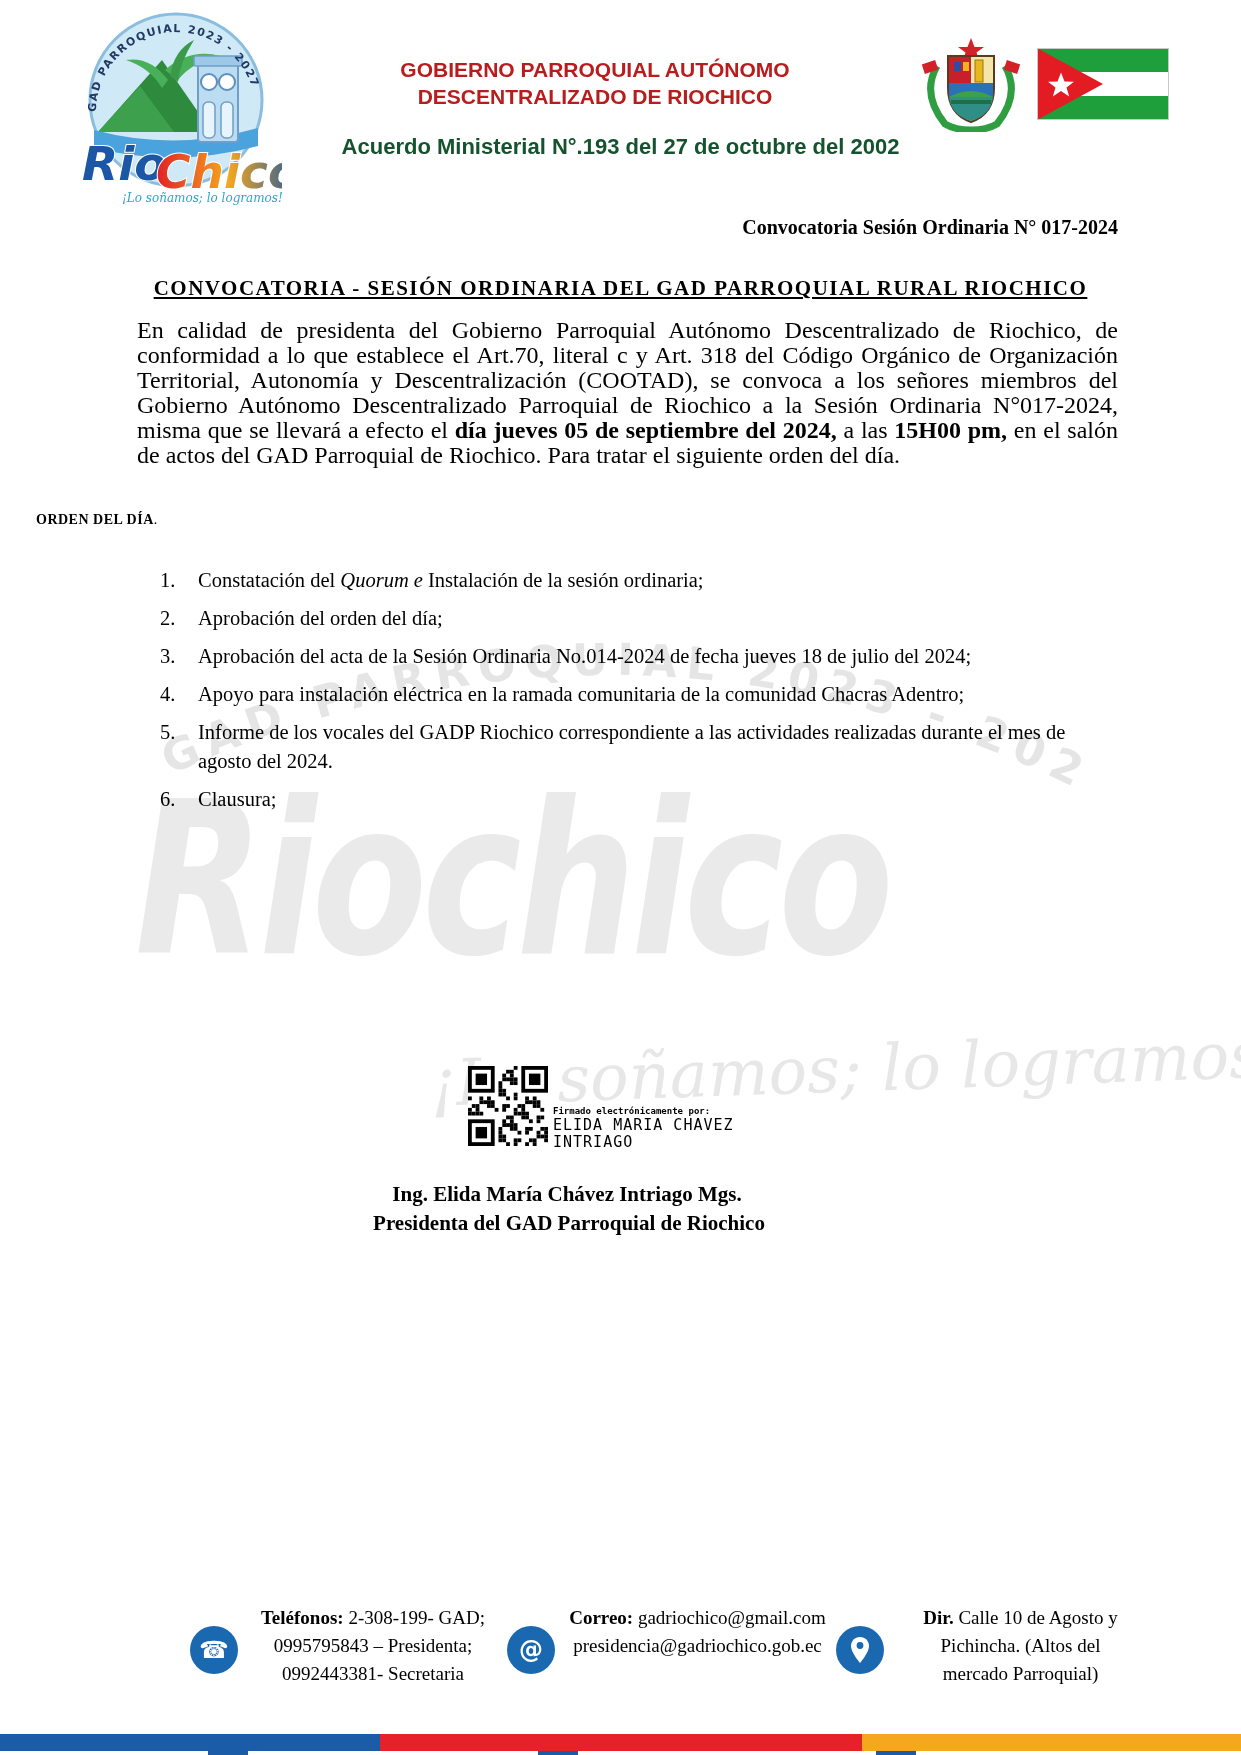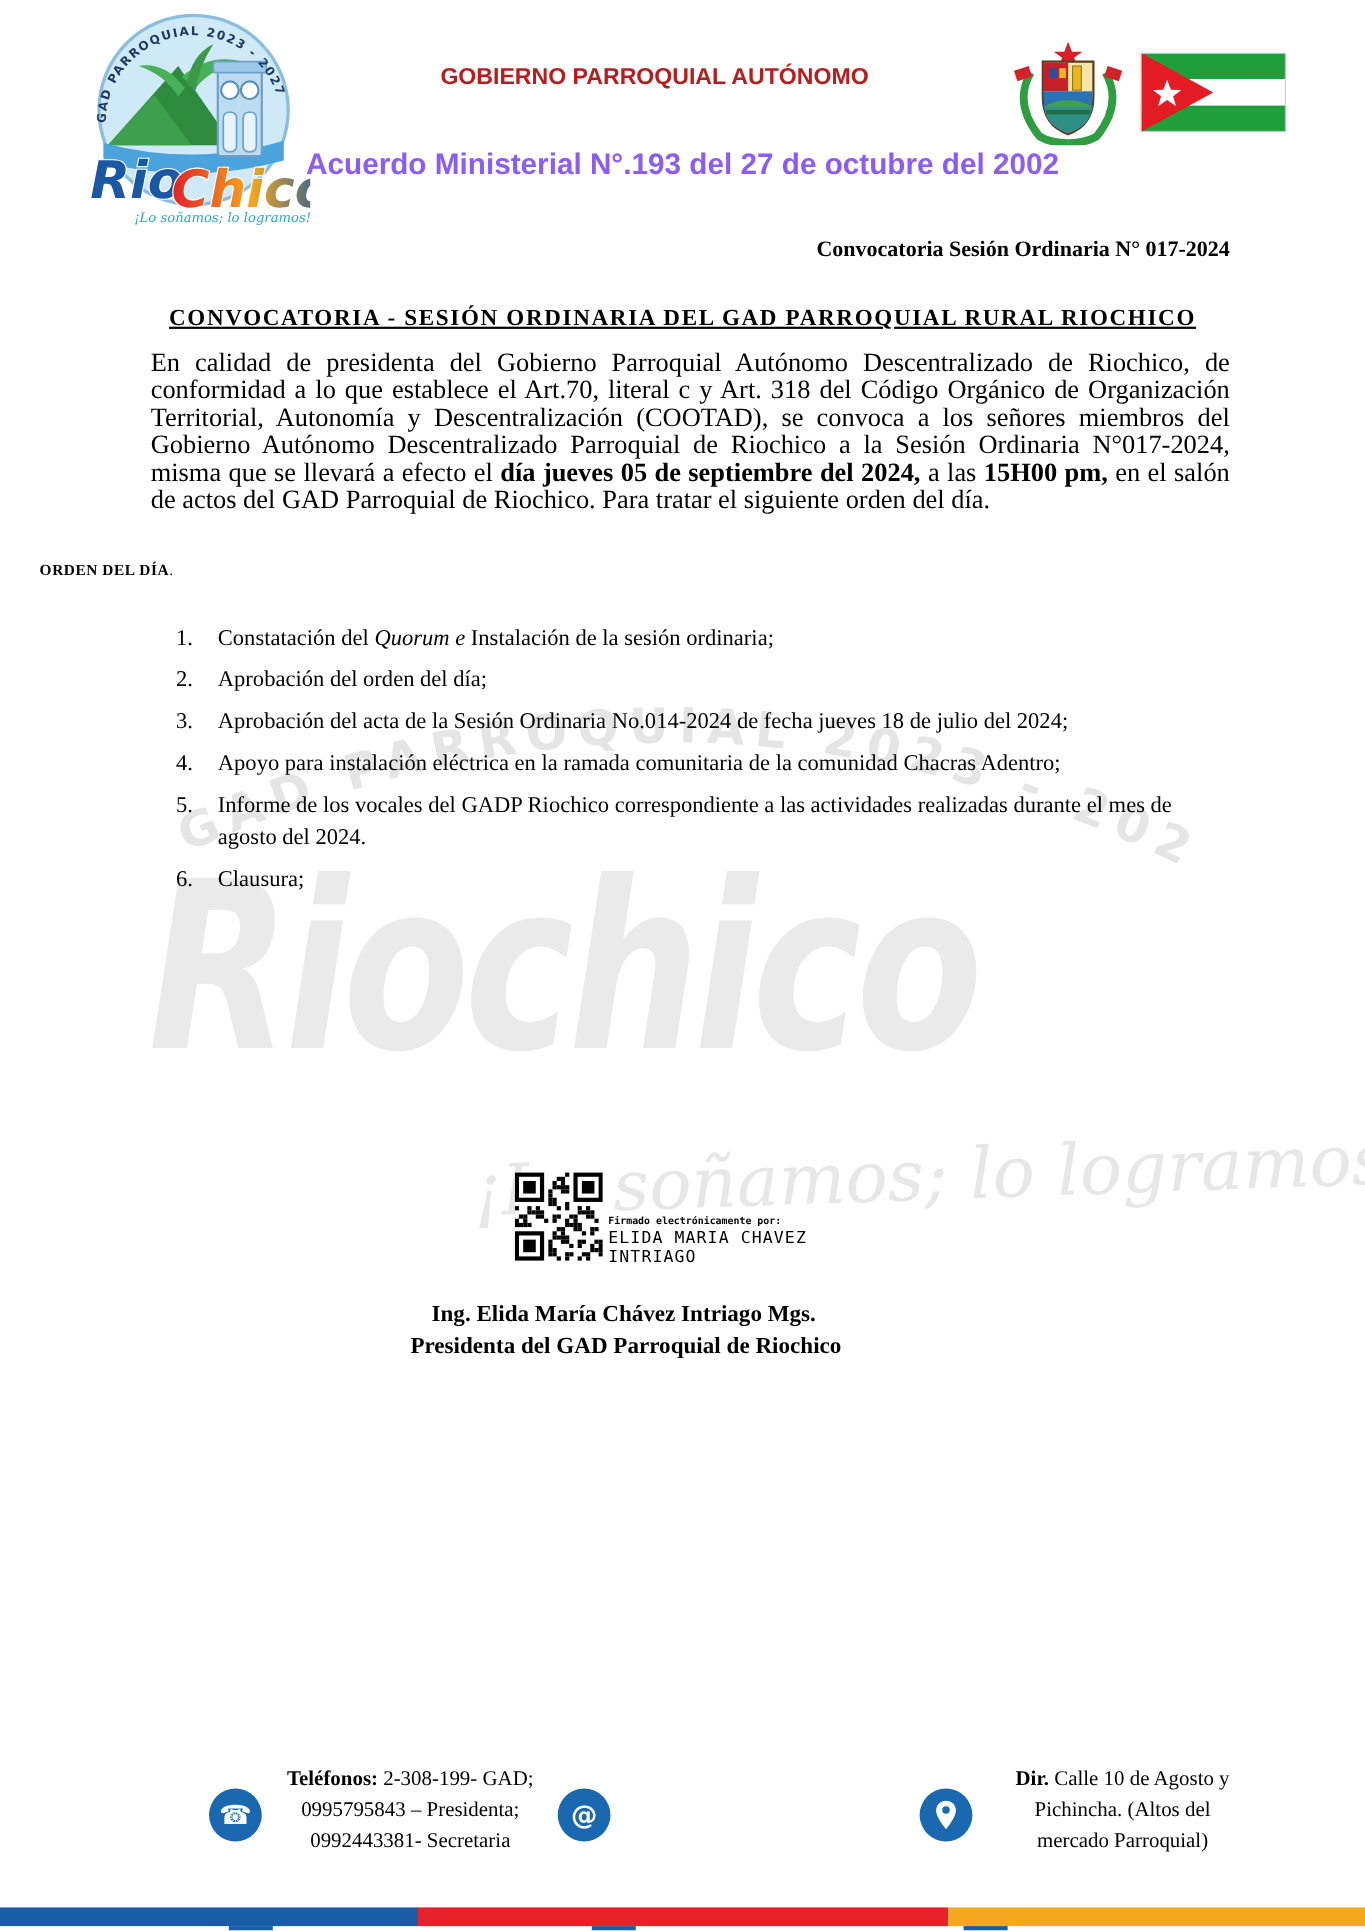--- a/index.html
+++ b/index.html
@@ -12,22 +12,22 @@
   
   .wm-main { font-family:"DejaVu Sans", sans-serif; font-weight:bold; font-style:italic;
              font-size:212px; letter-spacing:-6px; color:#eaeaea; white-space:nowrap;
              transform:scaleX(0.79); transform-origin:left center; }
   .wm-script { font-family:"DejaVu Serif", serif; font-style:italic; font-size:64px;
                color:#e7e7e7; white-space:nowrap; transform:rotate(-2deg); }
 
   
   .org-title { color:#b91c1c; font-family:"Liberation Sans", sans-serif; font-weight:bold;
                font-size:21px; line-height:27px; text-align:center; }
-  .acuerdo { color:#8b5cf6; font-family:"Liberation Sans", sans-serif; font-weight:bold;
-             font-size:27px; text-align:center; }
+  .acuerdo { color:#14532d; font-family:"Liberation Sans", sans-serif; font-weight:bold;
+             font-size:22px; text-align:center; }
 
   .ref-line { font-weight:bold; font-size:20px; text-align:right; }
   .doc-title { font-weight:bold; font-size:21px; letter-spacing:1.5px; text-align:center;
                text-decoration:underline; }
   .intro { font-size:24px; line-height:25px; text-align:justify; }
   .agenda-heading { font-size:14px; text-align:left;margin-left:36px; }
   .agenda-heading b { letter-spacing:0.5px; }
 
   .agenda { list-style:none; }
   .agenda-item { display:flex; margin-bottom:9px; font-size:20.5px; line-height:29px; }
@@ -96,20 +96,21 @@
     <text font-family="DejaVu Sans, sans-serif" font-weight="bold" font-size="11" letter-spacing="1.5" fill="#1f3864">
       <textPath href="#logoArc">GAD PARROQUIAL 2023 - 2027</textPath>
     </text>
     <text x="12" y="170" font-family="DejaVu Sans, sans-serif" font-style="italic" font-weight="bold" font-size="47" fill="#1b57a5" stroke="#ffffff" stroke-width="2" paint-order="stroke">Rio</text>
     <text x="86" y="178" font-family="DejaVu Sans, sans-serif" font-style="italic" font-weight="bold" font-size="47" fill="url(#chicoGrad)" stroke="#ffffff" stroke-width="2" paint-order="stroke">Chico</text>
     <text x="52" y="192" font-family="DejaVu Serif, serif" font-style="italic" font-size="12" fill="#2ea6c9">¡Lo soñamos; lo logramos!</text>
   </svg>
 
   <div class="abs z1 org-title" style="left:330px; top:56px; width:530px;">
     <div>GOBIERNO PARROQUIAL AUTÓNOMO</div>
+    <div>DESCENTRALIZADO DE RIOCHICO</div>
   </div>
 
   <svg class="abs z1" style="left:915px; top:36px;" width="112" height="96" viewBox="0 0 112 96">
     <polygon points="56,2 59.5,11 69,11 61.5,16.5 64.5,25.5 56,20 47.5,25.5 50.5,16.5 43,11 52.5,11" fill="#d42027"></polygon>
     <path d="M22 30 Q6 58 30 88 Q40 94 56 94" fill="none" stroke="#2f9e41" stroke-width="7"></path>
     <path d="M90 30 Q106 58 82 88 Q72 94 56 94" fill="none" stroke="#2f9e41" stroke-width="7"></path>
     <rect x="8" y="26" width="14" height="10" fill="#d42027" transform="rotate(-18 15 31)"></rect>
     <rect x="90" y="26" width="14" height="10" fill="#d42027" transform="rotate(18 97 31)"></rect>
     <g>
       <path d="M33 20 h46 v32 q0 26 -23 34 q-23 -8 -23 -34 Z" fill="#f4e6ab" stroke="#5a3b1e" stroke-width="2"></path>
@@ -303,20 +304,24 @@
   </div>
   <div class="abs z1 foot-text" style="left:243px; top:1604px; width:260px;">
     <div><b>Teléfonos:</b> <span>2-308-199- GAD;</span></div>
     <div>0995795843 – Presidenta;</div>
     <div>0992443381- Secretaria</div>
   </div>
 
   <div class="abs z1 icon-circle" style="left:507px; top:1626px;">
     <span class="at-glyph">@</span>
   </div>
+  <div class="abs z1 foot-text" style="left:550px; top:1604px; width:295px;">
+    <div><b>Correo:</b> <span>gadriochico@gmail.com</span></div>
+    <div>presidencia@gadriochico.gob.ec</div>
+  </div>
 
   <div class="abs z1 icon-circle" style="left:836px; top:1626px;">
     <svg width="20" height="28" viewBox="0 0 20 28">
       <path d="M10 1 C4.8 1 1 4.9 1 10 c0 6.5 9 17 9 17 s9 -10.5 9 -17 C19 4.9 15.2 1 10 1 Z" fill="#ffffff"></path>
       <circle cx="10" cy="9.5" r="3.4" fill="#1A68B0"></circle>
     </svg>
   </div>
   <div class="abs z1 foot-text" style="left:898px; top:1604px; width:245px;">
     <div><b>Dir.</b> <span>Calle 10 de Agosto y</span></div>
     <div>Pichincha. (Altos del</div>

